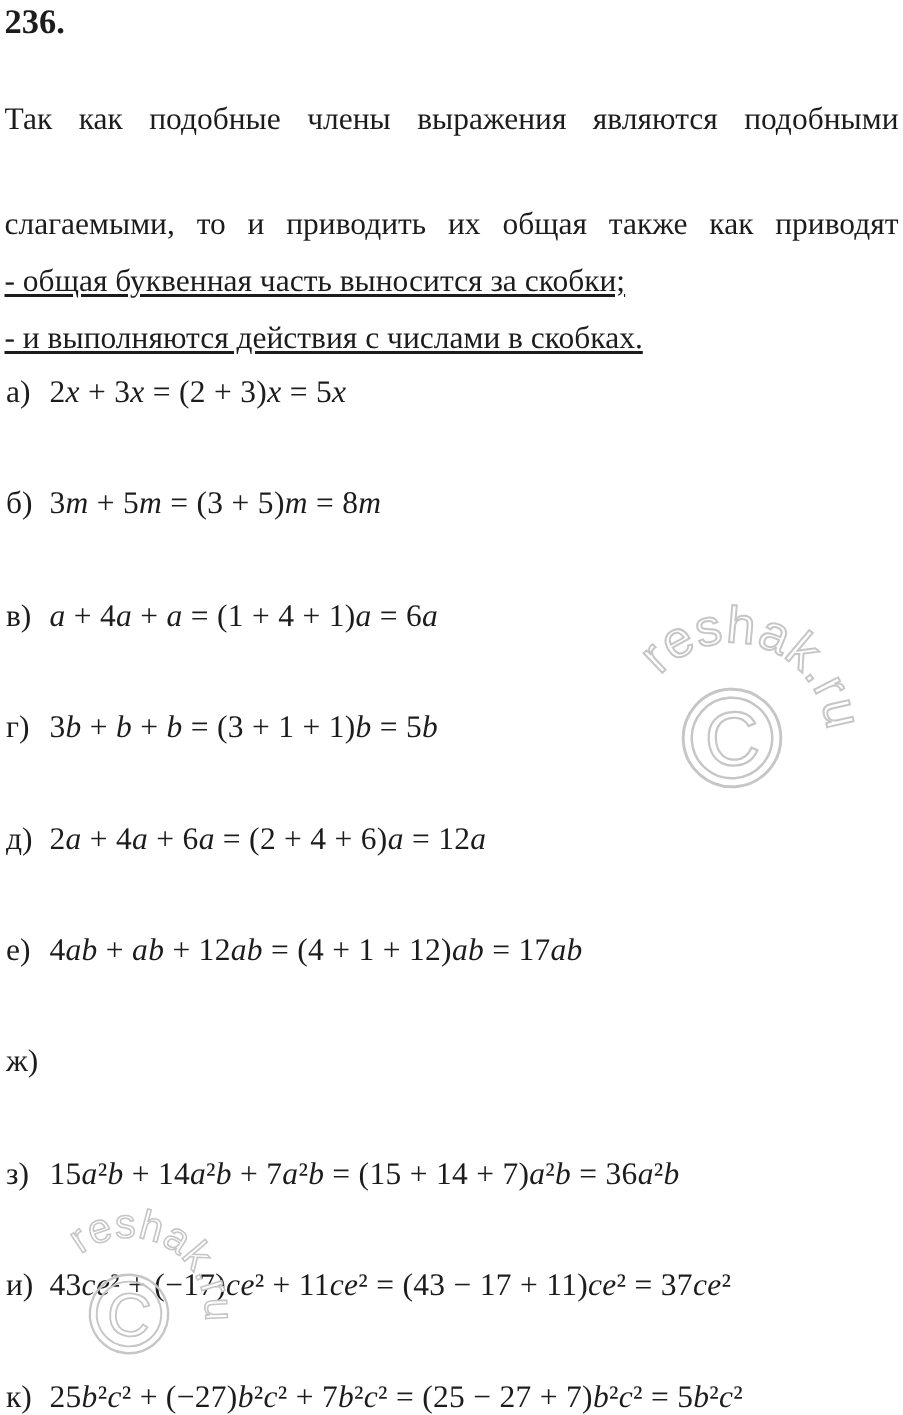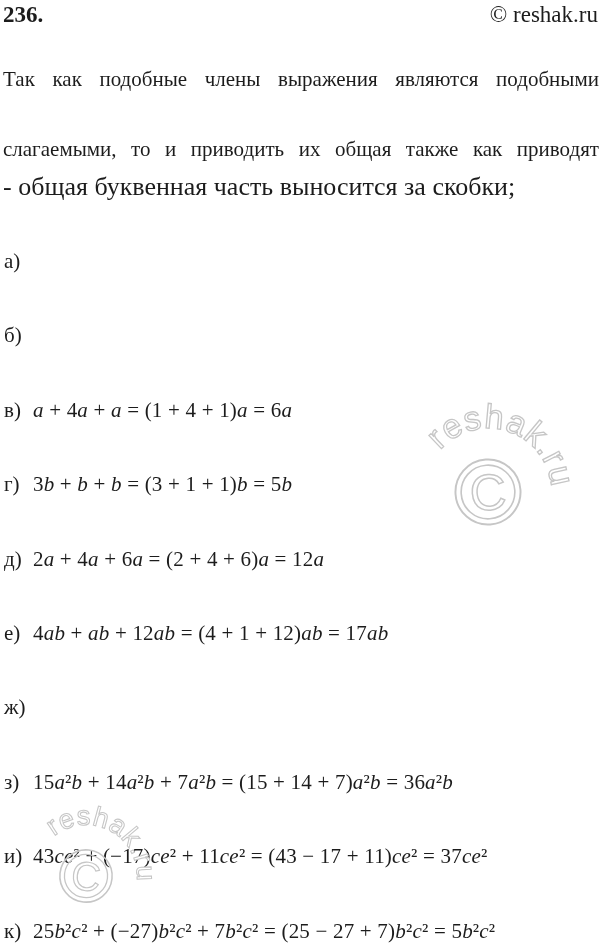--- a/index.html
+++ b/index.html
@@ -29,24 +29,25 @@
     font-size: 21px;
     height: 38px;
     line-height: 34px;
     text-align: justify;
     text-align-last: justify;
     white-space: normal;
     margin-top: 32px;
   }
   .para-line.last { text-align-last: left; }
   .bullet-line {
-    font-size: 26px;
+    font-size: 21px;
     height: 38px;
     line-height: 34px;
     text-align: left;
+    text-decoration: underline;
   }
   .equations {
     position: absolute;
     top: 247px; left: 4px; right: 0;
   }
   .eq-row {
     height: 74.4px;
     display: flex;
     align-items: flex-start;
     font-size: 21px;
@@ -62,35 +63,37 @@
   .wm-1 { left: 366px; top: 370px; transform: rotate(-4deg); }
   .wm-2 { left: -12px; top: 778px; transform: rotate(6deg); }
 </style>
 </head>
 <body>
 
 <div class="page">
 
   <header class="page-header">
     <span class="problem-number">236.</span>
-    <span class="site-credit">© reshak.ru</span>
   </header>
 
   <div class="intro-block">
     <div class="para-line">Так как подобные члены выражения являются подобными</div>
     <div class="para-line">слагаемыми, то и приводить их общая также как приводят</div>
     <div class="bullet-line">- общая буквенная часть выносится за скобки;</div>
+    <div class="bullet-line">- и выполняются действия с числами в скобках.</div>
   </div>
 
   <div class="equations">
       <div class="eq-row">
         <span class="eq-label">а)</span>
+        <span class="eq-formula">2<i>x</i> + 3<i>x</i> = (2 + 3)<i>x</i> = 5<i>x</i></span>
       </div>
       <div class="eq-row">
         <span class="eq-label">б)</span>
+        <span class="eq-formula">3<i>m</i> + 5<i>m</i> = (3 + 5)<i>m</i> = 8<i>m</i></span>
       </div>
       <div class="eq-row">
         <span class="eq-label">в)</span>
         <span class="eq-formula"><i>a</i> + 4<i>a</i> + <i>a</i> = (1 + 4 + 1)<i>a</i> = 6<i>a</i></span>
       </div>
       <div class="eq-row">
         <span class="eq-label">г)</span>
         <span class="eq-formula">3<i>b</i> + <i>b</i> + <i>b</i> = (3 + 1 + 1)<i>b</i> = 5<i>b</i></span>
       </div>
       <div class="eq-row">

